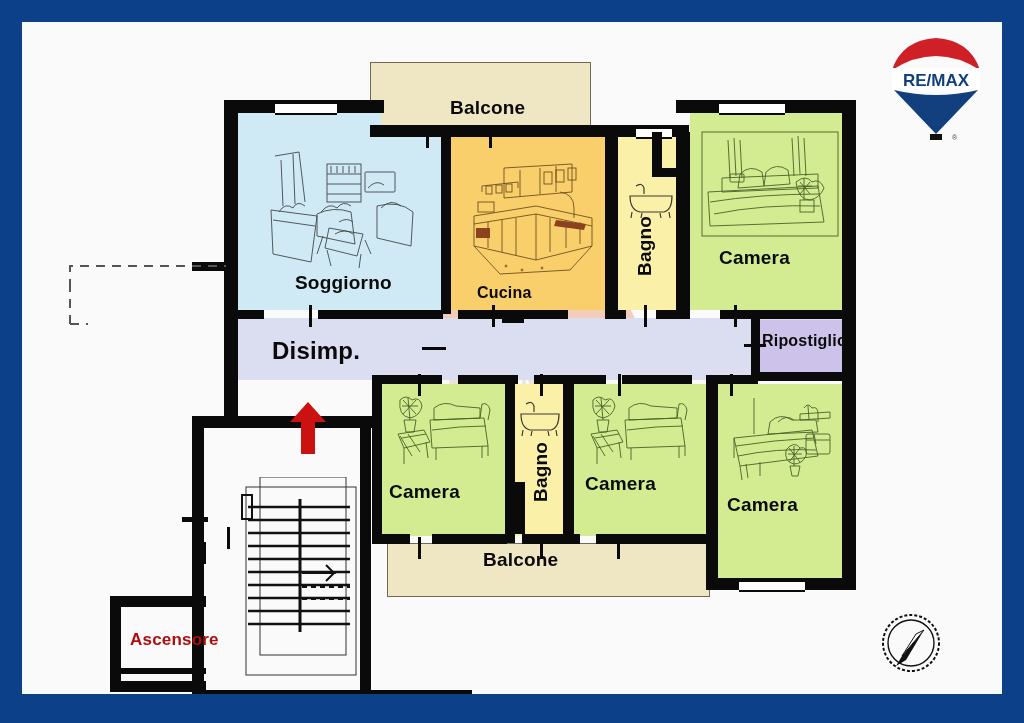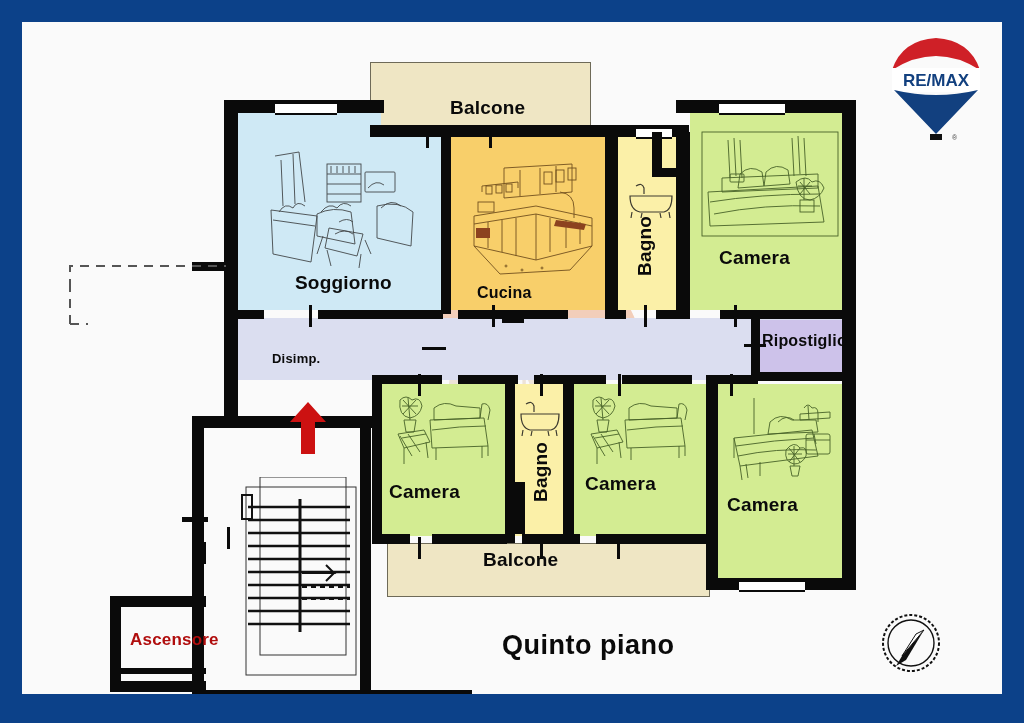--- a/index.html
+++ b/index.html
@@ -350,35 +350,34 @@
   </div>
 
   <div class="lbl" style="left:273px;top:250px;font-size:19px;">Soggiorno</div>
 
   <div class="lbl" style="left:455px;top:262px;font-size:16px;">Cucina</div>
 
   <div class="lbl vert" style="left:612px;top:254px;font-size:19px;">Bagno</div>
 
   <div class="lbl" style="left:697px;top:225px;font-size:19px;">Camera</div>
 
-  <div class="lbl" style="left:250px;top:329px;font-size:13px;">Disimp.</div>
+  <div class="lbl" style="left:250px;top:315px;font-size:24px;">Disimp.</div>
 
   <div class="lbl" style="left:740px;top:310px;font-size:16px;">Ripostiglio</div>
 
   <div class="lbl" style="left:367px;top:459px;font-size:19px;">Camera</div>
 
   <div class="lbl vert" style="left:508px;top:480px;font-size:19px;">Bagno</div>
 
   <div class="lbl" style="left:563px;top:451px;font-size:19px;">Camera</div>
 
   <div class="lbl" style="left:705px;top:472px;font-size:19px;">Camera</div>
 
   <div class="lbl" style="left:461px;top:527px;font-size:19px;">Balcone</div>
 
-  <div class="lbl" style="left:480px;top:608px;font-size:27px;letter-spacing:.5px;">Quinto piano</div>
 
   <div id="compass">
     <svg width="66" height="66" viewBox="0 0 66 66">
       <circle cx="33" cy="33" r="28" fill="none" stroke="#111" stroke-width="2" stroke-dasharray="3 2"></circle>
       <circle cx="33" cy="33" r="23" fill="none" stroke="#111" stroke-width="1.4"></circle>
       <path d="M46 20 L24 46 L18 56 L28 50 Z" fill="#111"></path>
       <path d="M46 20 L38 24 L24 46 Z" fill="#fff" stroke="#111" stroke-width="1"></path>
     </svg>
   </div>
 

